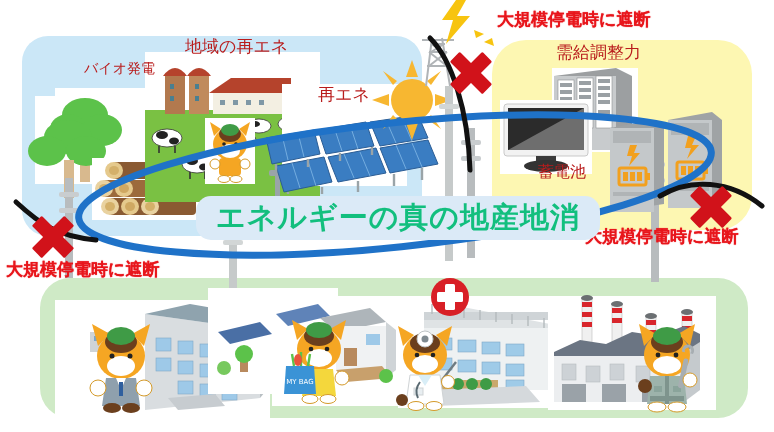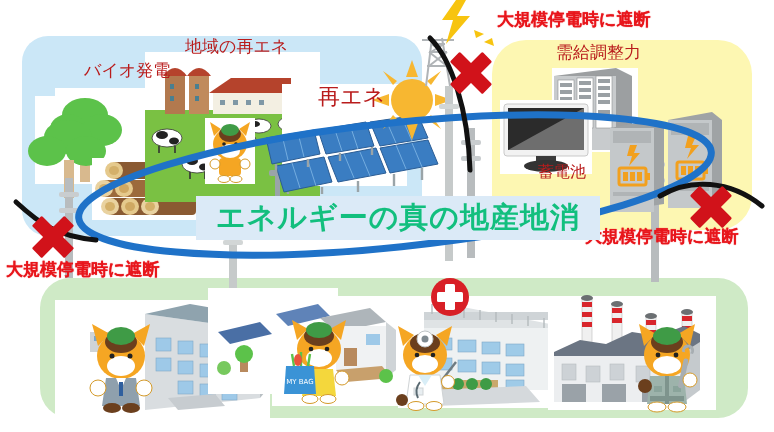--- a/index.html
+++ b/index.html
@@ -22,40 +22,40 @@
     left: 492px; top: 40px; width: 260px; height: 190px;
     background: #fdf7b2; border-radius: 34px;
   }
   .panel-green {
     left: 40px; top: 278px; width: 708px; height: 140px;
     background: #cfeac6; border-radius: 30px;
   }
 
   
   .lbl { color: #b91c1c; white-space: nowrap; line-height: 1.18; }
-  .lbl-bio   { left: 84px;  top: 60px;  font-size: 17px; }
+  .lbl-bio   { left: 84px;  top: 60px;  font-size: 14px; }
   .lbl-farm  { left: 185px; top: 36px;  font-size: 17px; }
-  .lbl-re    { left: 318px; top: 84px;  font-size: 22px; }
+  .lbl-re    { left: 318px; top: 84px;  font-size: 17px; }
   .lbl-cap   { left: 556px; top: 42px;  font-size: 17px; }
   .lbl-sys   { left: 627px; top: 76px;  font-size: 16px; text-align: center; }
   .lbl-batt  { left: 538px; top: 163px; font-size: 16px; }
   .lbl-dem   { left: 330px; top: 272px; font-size: 16px; }
 
   .warn {
     color: #e8151b; font-weight: bold; white-space: nowrap;
     text-shadow: 0 0 1px #e8151b;
   }
   .warn-top   { left: 497px; top: 8px;   font-size: 17px; }
   .warn-left  { left: 6px;   top: 258px; font-size: 17px; }
   .warn-right { left: 585px; top: 225px; font-size: 17px; }
 
   .banner {
     left: 196px; top: 196px; width: 404px; height: 44px;
     background: #dbeaf7;
-    display: flex; align-items: center; justify-content: center;
+    display: flex; align-items: center; justify-content: center; border-radius: 15px;
   }
   .banner span {
     color: #12bf7e; font-size: 29px; font-weight: bold;
     letter-spacing: 1px; white-space: nowrap;
   }
 
   
   .card { background: #fff; }
   .tree-crown { border-radius: 50%; background: #5cc24a; }
   .trunk { background: #d8b98e; }

